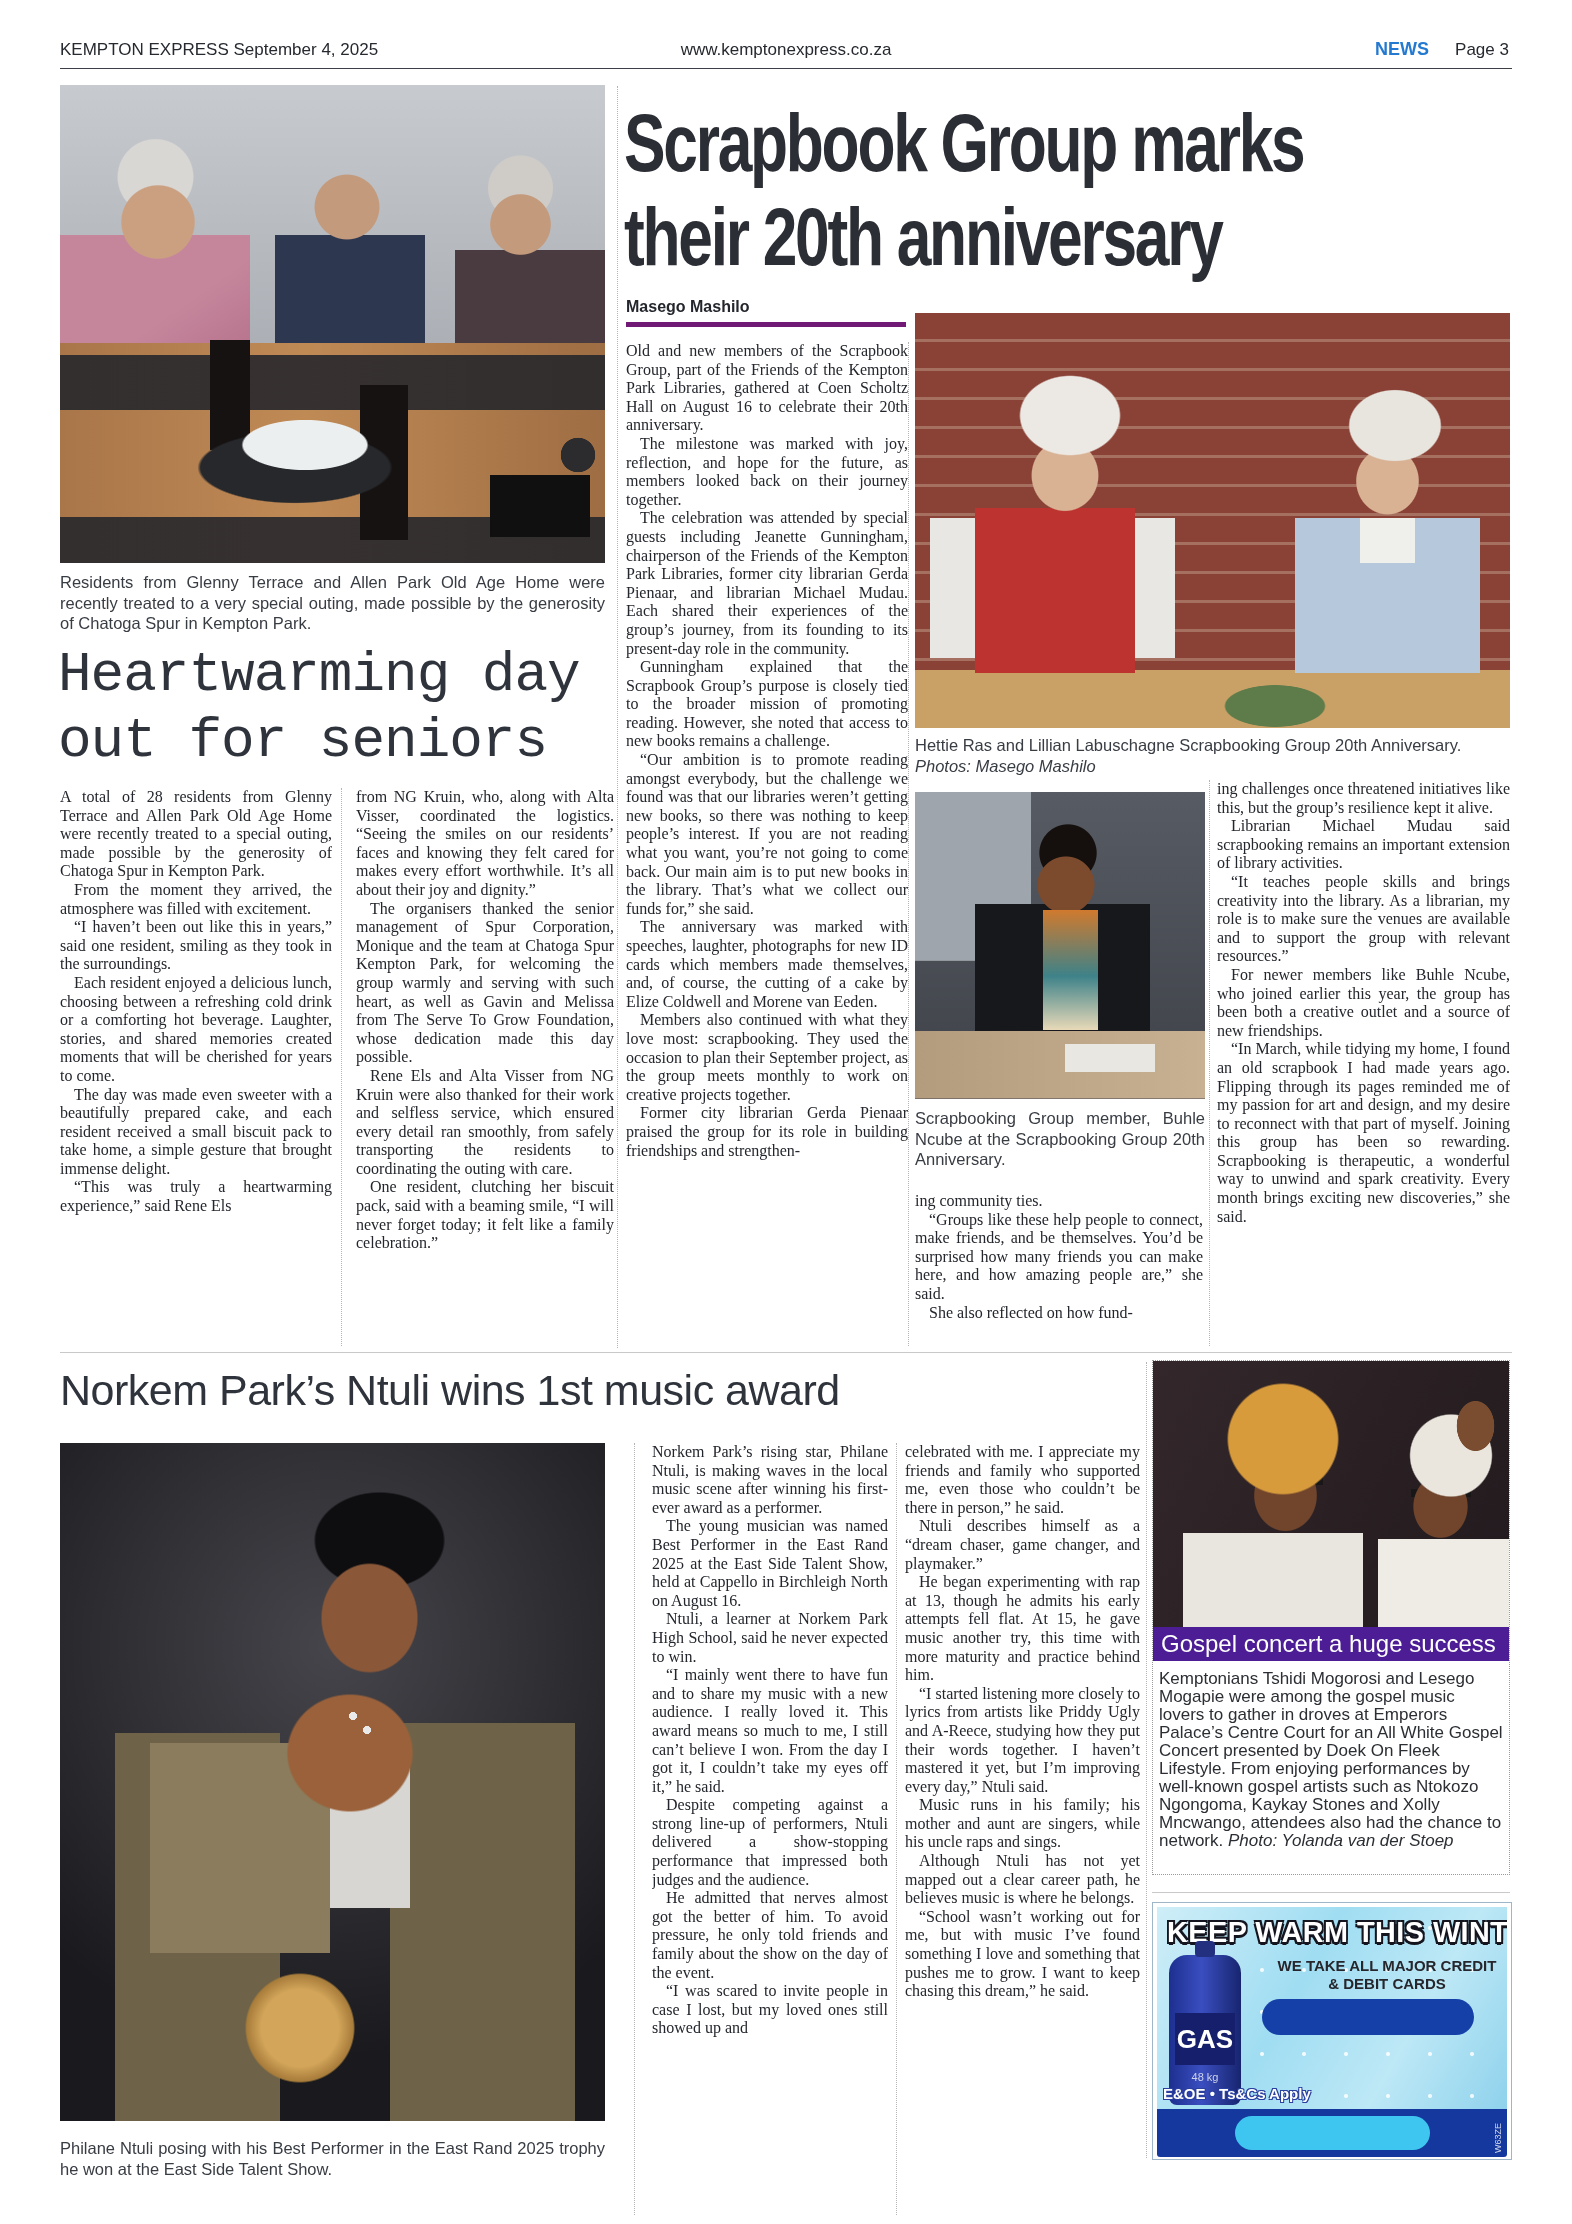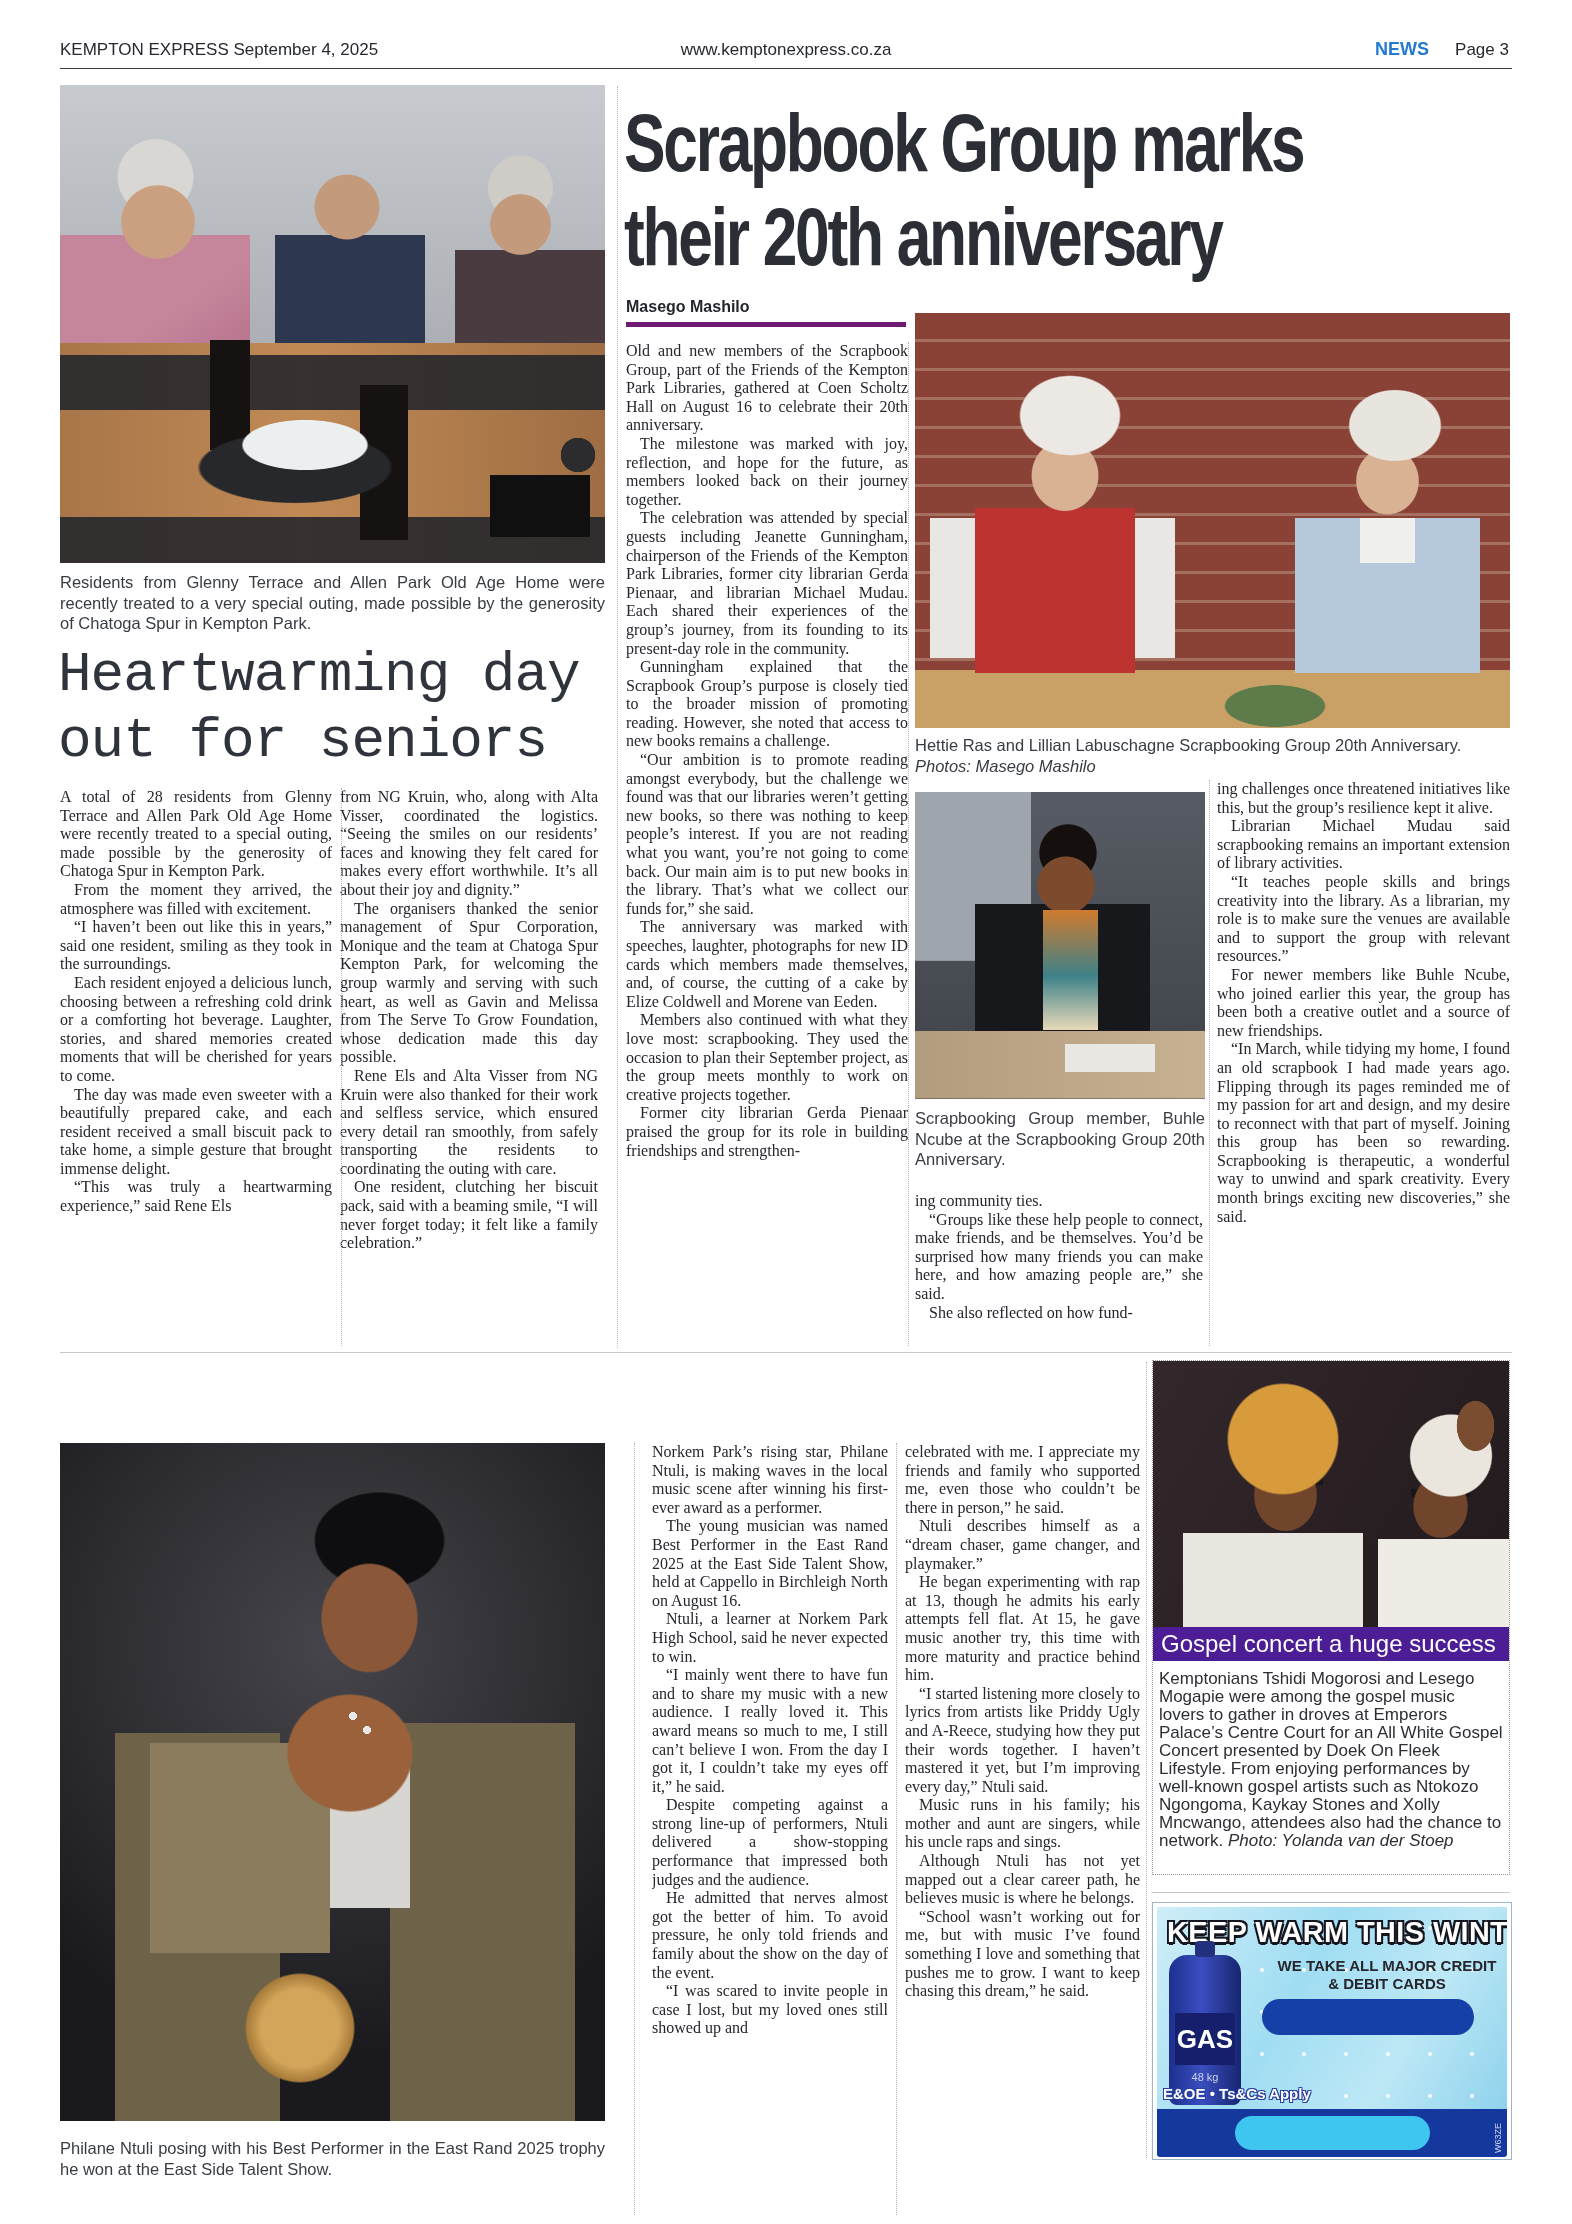--- a/index.html
+++ b/index.html
@@ -169,21 +169,21 @@
     <span style="display:block;">out for seniors</span>
   </div>
   <div class="abs serifcol" style="left:60px;top:788px;width:272px;height:560px;">
       <p>A total of 28 residents from Glenny Terrace and Allen Park Old Age Home were recently treated to a special outing, made possible by the generosity of Chatoga Spur in Kempton Park.</p>
       <p>From the moment they arrived, the atmosphere was filled with excitement.</p>
       <p>“I haven’t been out like this in years,” said one resident, smiling as they took in the surroundings.</p>
       <p>Each resident enjoyed a delicious lunch, choosing between a refreshing cold drink or a comforting hot beverage. Laughter, stories, and shared memories created moments that will be cherished for years to come.</p>
       <p>The day was made even sweeter with a beautifully prepared cake, and each resident received a small biscuit pack to take home, a simple gesture that brought immense delight.</p>
       <p>“This was truly a heartwarming experience,” said Rene Els</p>
     </div>
-  <div class="abs serifcol" style="left:340px;top:788px;width:258px;height:560px;">
+  <div class="abs serifcol" style="left:356px;top:788px;width:258px;height:560px;">
       <p>from NG Kruin, who, along with Alta Visser, coordinated the logistics. “Seeing the smiles on our residents’ faces and knowing they felt cared for makes every effort worthwhile. It’s all about their joy and dignity.”</p>
       <p>The organisers thanked the senior management of Spur Corporation, Monique and the team at Chatoga Spur Kempton Park, for welcoming the group warmly and serving with such heart, as well as Gavin and Melissa from The Serve To Grow Foundation, whose dedication made this day possible.</p>
       <p>Rene Els and Alta Visser from NG Kruin were also thanked for their work and selfless service, which ensured every detail ran smoothly, from safely transporting the residents to coordinating the outing with care.</p>
       <p>One resident, clutching her biscuit pack, said with a beaming smile, “I will never forget today; it felt like a family celebration.”</p>
     </div>
   <div class="abs vrule" style="left:341px;top:788px;height:558px;"></div>
   <div class="abs vrule" style="left:617px;top:86px;height:1262px;"></div>
 
   <div class="abs scrap-headline" style="left:624px;top:96px;">
     <span class="line">Scrapbook Group marks</span>
@@ -220,20 +220,21 @@
   <div class="abs serifcol" style="left:1217px;top:780px;width:293px;height:568px;">
       <p>ing challenges once threatened initiatives like this, but the group’s resilience kept it alive.</p>
       <p>Librarian Michael Mudau said scrapbooking remains an important extension of library activities.</p>
       <p>“It teaches people skills and brings creativity into the library. As a librarian, my role is to make sure the venues are available and to support the group with relevant resources.”</p>
       <p>For newer members like Buhle Ncube, who joined earlier this year, the group has been both a creative outlet and a source of new friendships.</p>
       <p>“In March, while tidying my home, I found an old scrapbook I had made years ago. Flipping through its pages reminded me of my passion for art and design, and my desire to reconnect with that part of myself. Joining this group has been so rewarding. Scrapbooking is therapeutic, a wonderful way to unwind and spark creativity. Every month brings exciting new discoveries,” she said.</p>
     </div>
 
   <div class="abs hrule-light" style="left:60px;top:1352px;width:1452px;height:0;"></div>
 
+  <div class="abs norkem-headline" style="left:60px;top:1366px;">Norkem Park’s Ntuli wins 1st music award</div>
   <div class="abs photo photo4" style="left:60px;top:1443px;width:545px;height:678px;"></div>
   <div class="abs caption" style="left:60px;top:2130px;width:545px;height:46px;margin-top:8px;">Philane Ntuli posing with his Best Performer in the East Rand 2025 trophy he won at the East Side Talent Show.</div>
   <div class="abs vrule" style="left:634px;top:1443px;height:772px;"></div>
   <div class="abs serifcol" style="left:652px;top:1443px;width:236px;height:775px;">
       <p>Norkem Park’s rising star, Philane Ntuli, is making waves in the local music scene after winning his first-ever award as a performer.</p>
       <p>The young musician was named Best Performer in the East Rand 2025 at the East Side Talent Show, held at Cappello in Birchleigh North on August 16.</p>
       <p>Ntuli, a learner at Norkem Park High School, said he never expected to win.</p>
       <p>“I mainly went there to have fun and to share my music with a new audience. I really loved it. This award means so much to me, I still can’t believe I won. From the day I got it, I couldn’t take my eyes off it,” he said.</p>
       <p>Despite competing against a strong line-up of performers, Ntuli delivered a show-stopping performance that impressed both judges and the audience.</p>
       <p>He admitted that nerves almost got the better of him. To avoid pressure, he only told friends and family about the show on the day of the event.</p>

